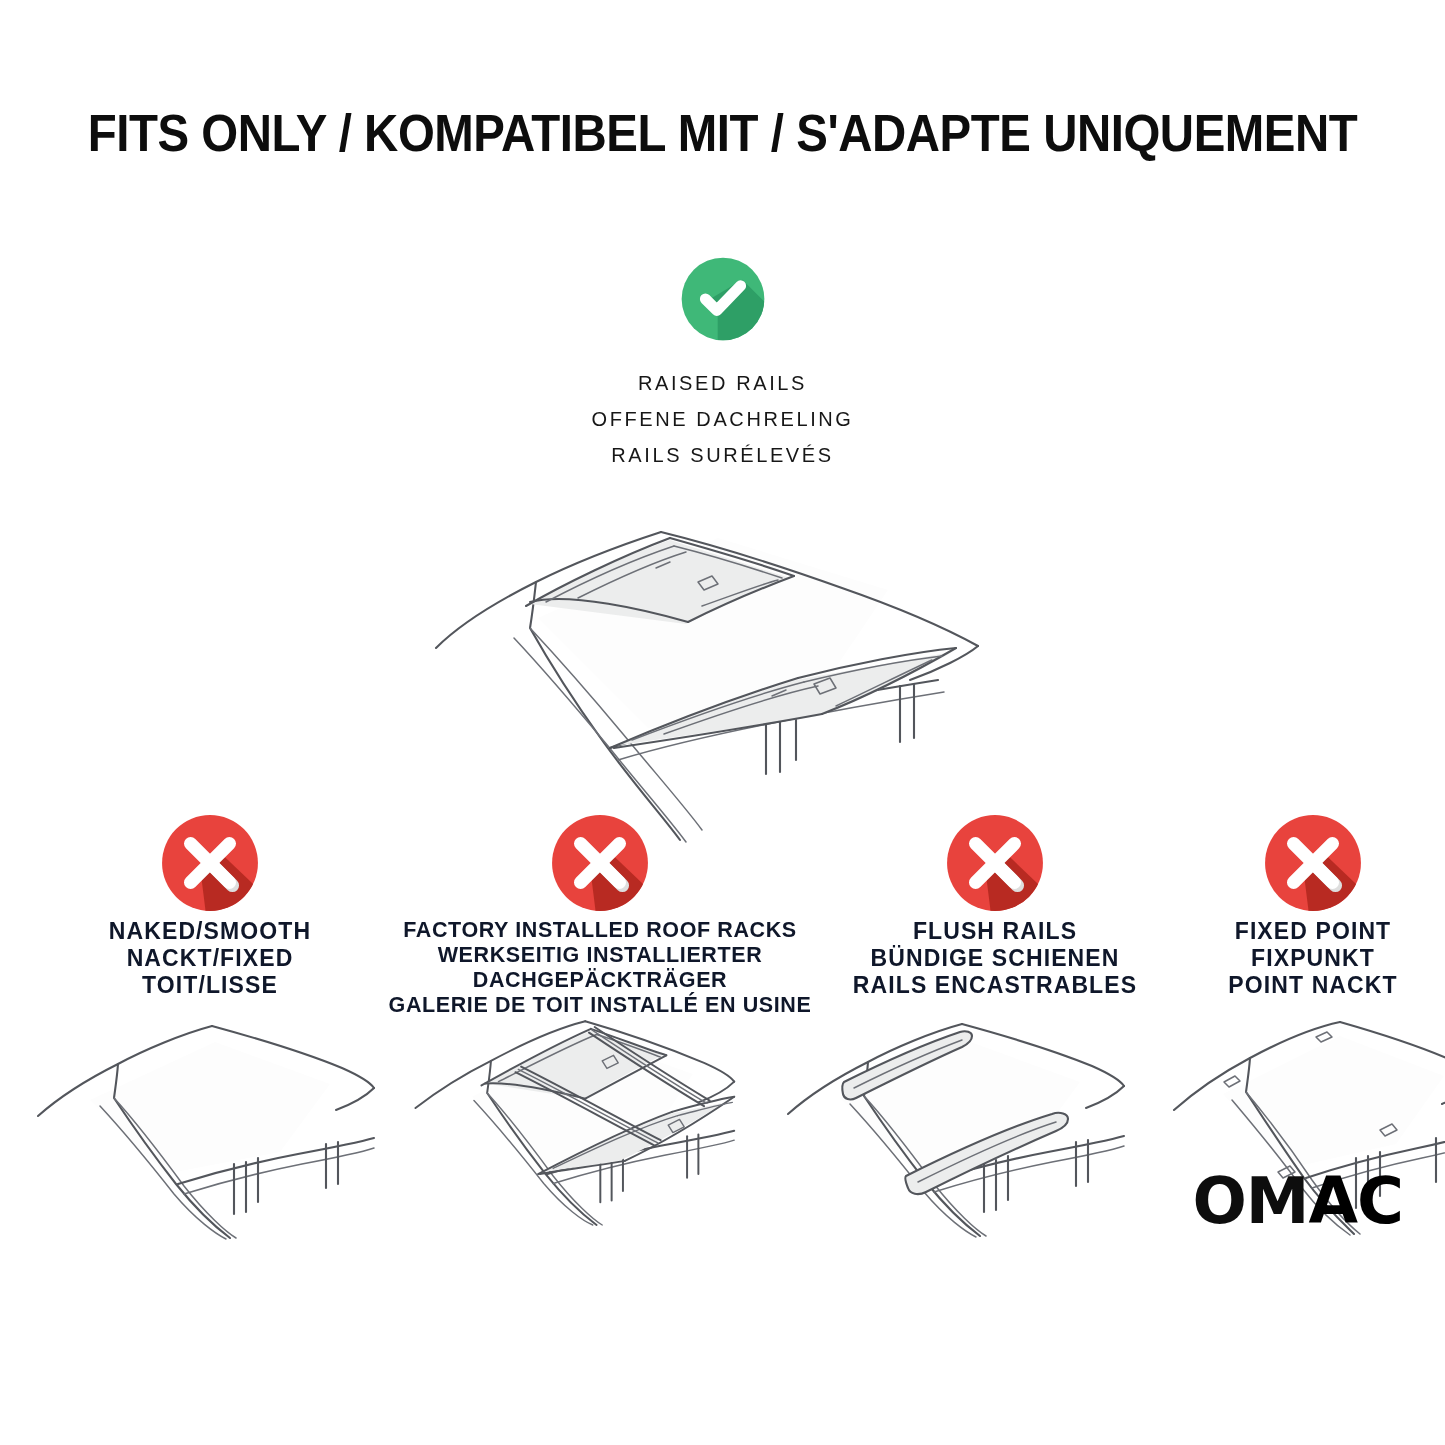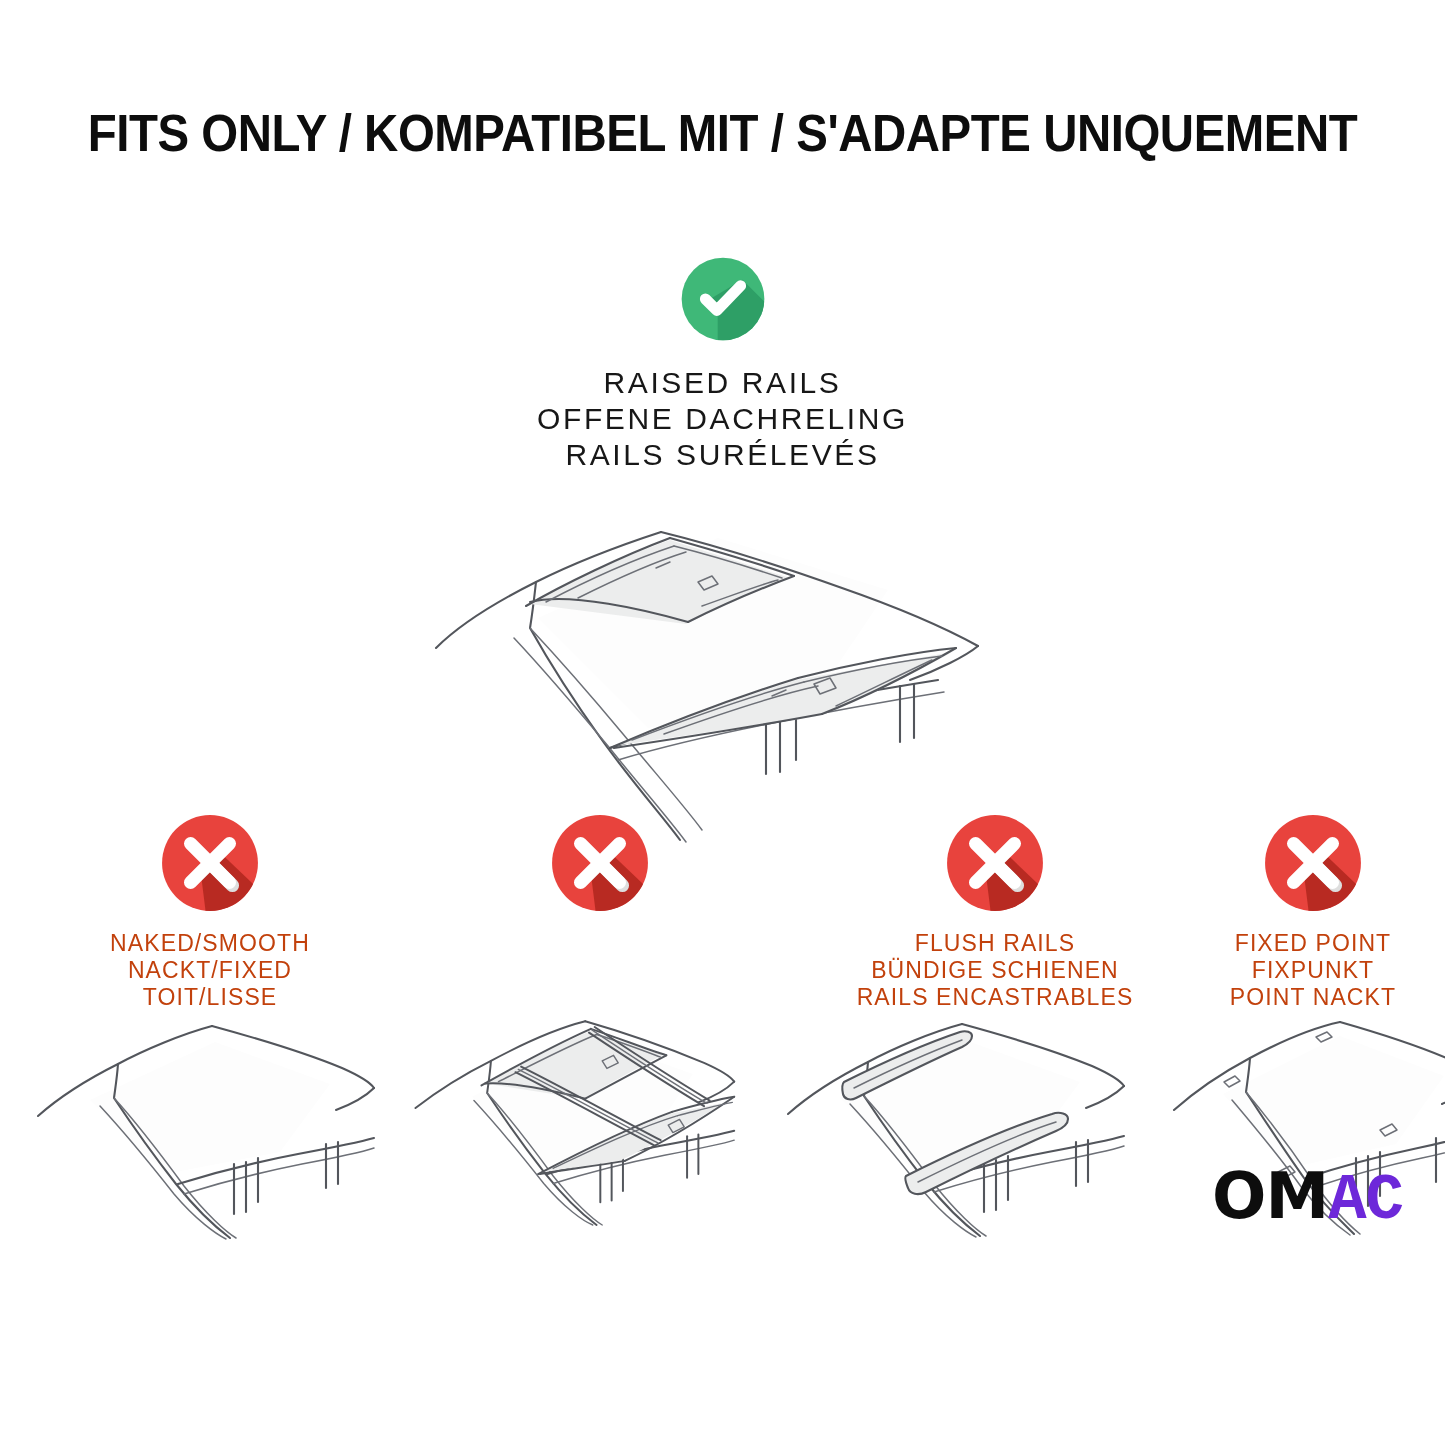--- a/index.html
+++ b/index.html
@@ -47,21 +47,21 @@
 
   .badge-green {
     width: 88px;
     height: 88px;
     margin: 0 auto;
     display: block;
   }
 
   .hero-label {
     margin-top: 22px;
-    font-size: 30px;
+    font-size: 20px;
     line-height: 36px;
     letter-spacing: 2.6px;
     font-weight: 400;
     color: #171717;
   }
 
   .hero-art {
     position: absolute;
     top: 243px;
     left: 50%;
@@ -94,26 +94,26 @@
     width: 102px;
     height: 102px;
     display: block;
   }
   .col-0 .badge-red { margin: 0 0 0 119px; }
   .col-1 .badge-red { margin: 0 0 0 171px; }
   .col-2 .badge-red { margin: 0 0 0 119px; }
   .col-3 .badge-red { margin: 0 0 0 84px; }
 
   .col-label {
-    margin-top: 16px;
+    margin-top: 4px;
     font-size: 23px;
     line-height: 27px;
     letter-spacing: 1.1px;
-    font-weight: 400;
-    color: #c2410c;
+    font-weight: 700;
+    color: #0f172a;
     white-space: nowrap;
   }
   .col-1 .col-label { font-size: 21.5px; line-height: 25px; letter-spacing: 0.6px; }
 
   .col-art {
     position: absolute;
     width: 345px;
     height: 215px;
   }
   .col-0 .col-art { left: -10px; top: 212px; }
@@ -126,21 +126,21 @@
     position: absolute;
     right: 42px;
     bottom: 40px;
     font-size: 64px;
     line-height: 64px;
     font-weight: 700;
     letter-spacing: -1px;
     font-family: "DejaVu Sans", sans-serif;
   }
   .logo .om { color: #0d0d0d; margin-top: 12px; }
-  .logo .ac { color: #6d28d9; font-family: Liberation Mono, monospace; }
+  .logo .ac { color: #000000; }
 
   svg { display: block; overflow: visible; }
   .ln { fill: none; stroke: #53565c; stroke-width: 2.1; stroke-linecap: round; stroke-linejoin: round; }
   .ln-t { fill: none; stroke: #6d7077; stroke-width: 1.5; stroke-linecap: round; stroke-linejoin: round; }
   .fillroof { fill: #fdfdfd; }
   .fillrail { fill: #eceded; }
 </style>
 </head>
 <body>
 
@@ -271,20 +271,26 @@
         <g clip-path="url(#rclip1)">
           <polygon points="40,52 56,36 100,78 100,100 46,100" fill="#b32820" opacity="0.92"></polygon>
         </g>
         <g clip-path="url(#rclip1)">
           <path d="M50 50 L72 72" stroke="#dedede" stroke-width="13" stroke-linecap="round" fill="none"></path>
         </g>
         <path d="M31 31 L69 69" stroke="#ffffff" stroke-width="13" stroke-linecap="round" fill="none"></path>
         <path d="M69 31 L31 69" stroke="#ffffff" stroke-width="13" stroke-linecap="round" fill="none"></path>
       </svg>
 
+      <div class="col-label">
+        <div>FACTORY INSTALLED ROOF RACKS</div>
+        <div>WERKSEITIG INSTALLIERTER</div>
+        <div>DACHGEPÄCKTRÄGER</div>
+        <div>GALERIE DE TOIT INSTALLÉ EN USINE</div>
+      </div>
 
       <svg class="col-art" viewBox="0 0 345 228">
         <path class="fillroof" d="M66 92 L190 28 L300 68 L252 140 L140 164 Z"></path>
         <path class="ln" d="M6 104 C24 90 54 70 86 54 C112 40 154 20 186 12"></path>
         <path class="ln" d="M186 12 C228 24 278 42 312 56 C330 64 340 70 344 76"></path>
         <path class="ln" d="M344 76 C336 84 322 92 306 98"></path>
         <path class="ln" d="M86 54 C85 68 83 80 82 88 C98 112 122 146 144 174 C168 204 190 222 198 228"></path>
         <path class="ln-t" d="M82 88 C104 112 130 146 152 176 C174 204 194 222 204 228"></path>
         <path class="ln-t" d="M68 96 C92 122 120 156 142 184 C164 210 184 224 194 228"></path>
         <path class="ln" d="M146 174 C178 164 224 152 266 144 C298 138 330 132 344 128"></path>

